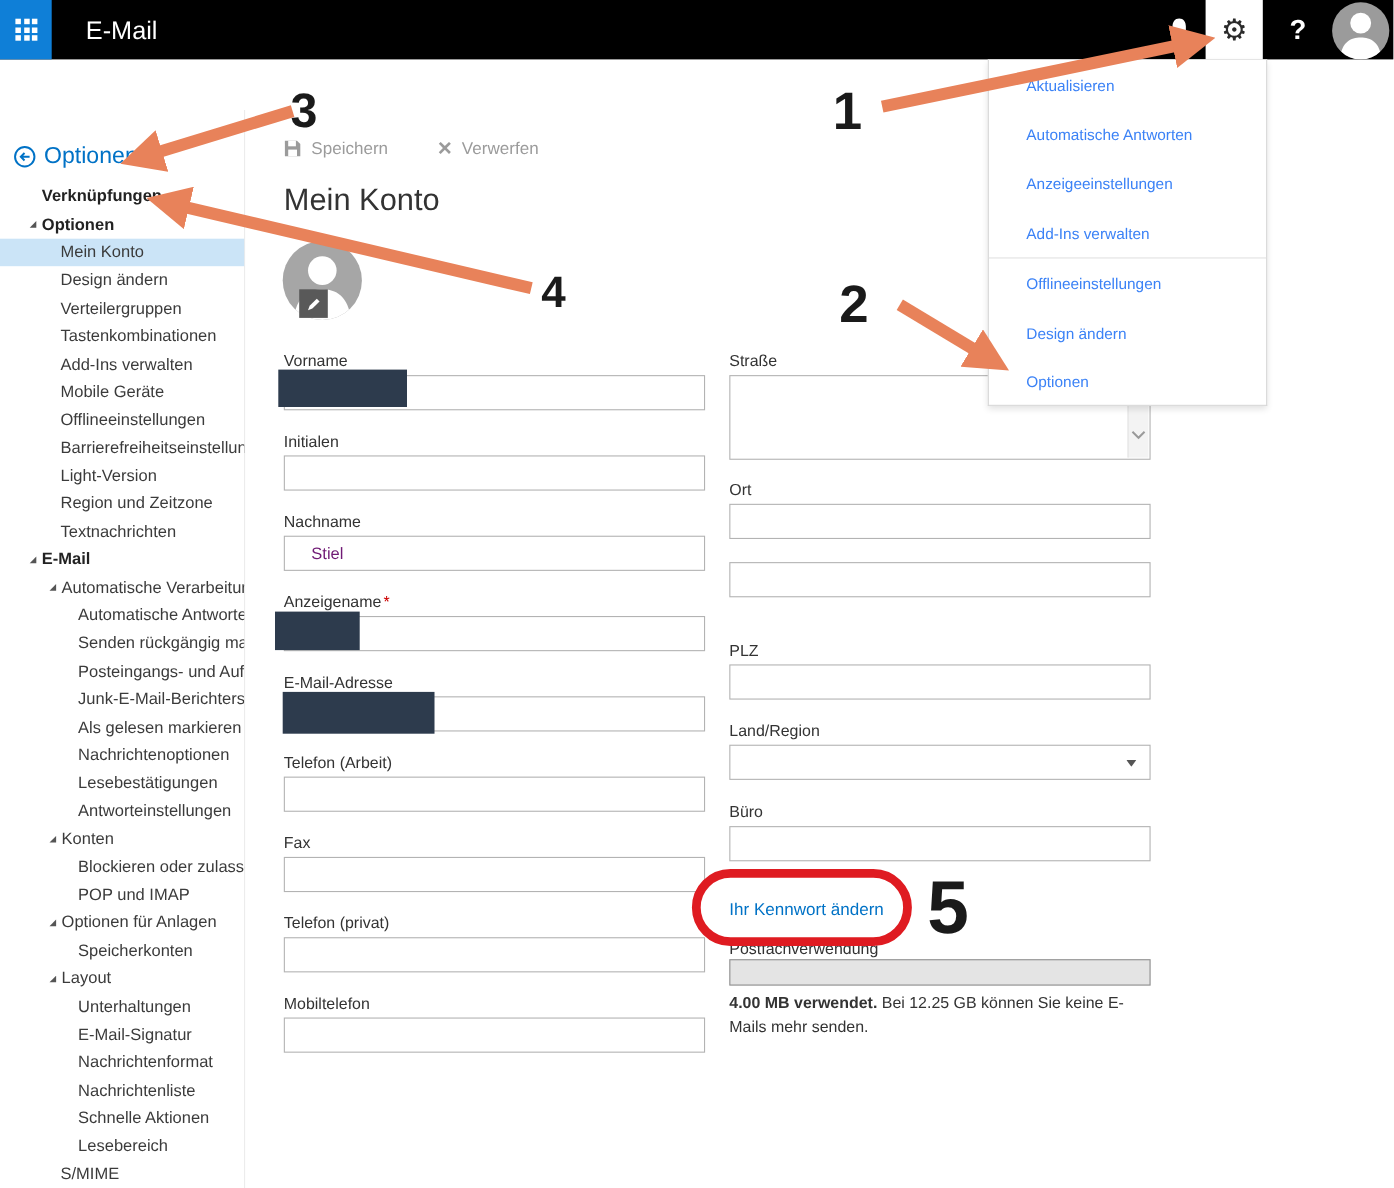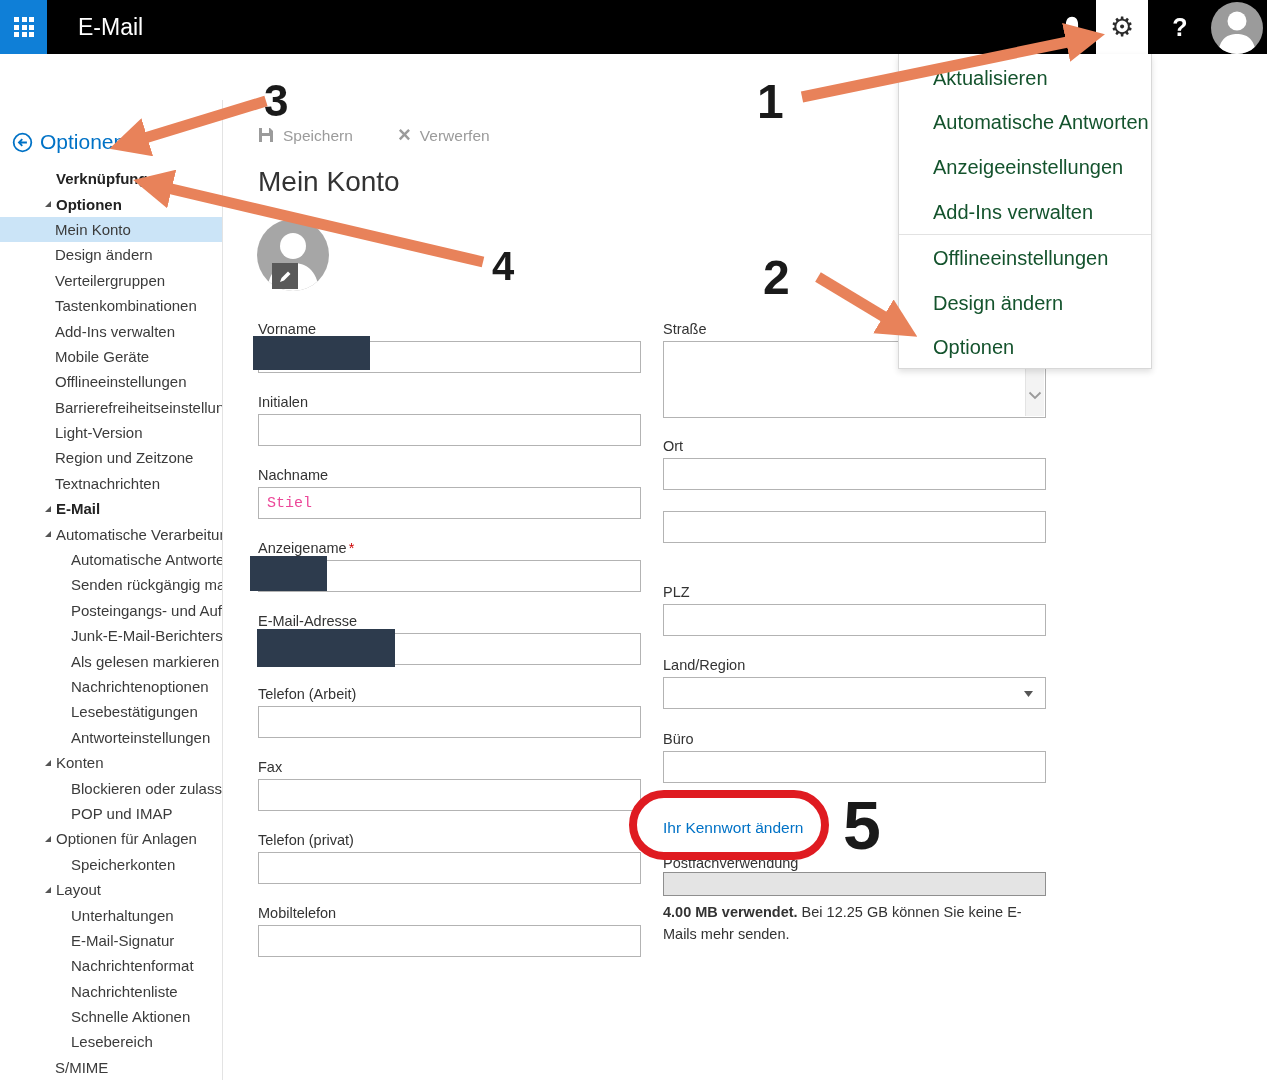--- a/index.html
+++ b/index.html
@@ -15,52 +15,52 @@
   .tb-ic{position:absolute;top:0;height:54px;display:flex;align-items:center;justify-content:center;cursor:pointer;}
   .bell{left:1052px;width:40px;}
   .gearbtn{left:1096px;width:52px;background:#fff;}
   .gearbtn span{font-size:27px;color:#2b2b2b;line-height:54px;}
   .help{left:1160px;width:40px;color:#fff;font-size:25px;font-weight:700;}
   .tb-avatar{position:absolute;left:1211px;top:2px;width:52px;height:52px;border-radius:50%;
              background:#9b9b9b;overflow:hidden;cursor:pointer;}
   
   .menu{position:absolute;left:898px;top:54px;width:252px;height:314px;background:#fff;
         border:1px solid #d8d8d8;border-top:none;box-shadow:0 3px 6px rgba(0,0,0,.12);z-index:30;}
-  .mi{position:absolute;left:34px;font-size:20px;color:#14532d;line-height:24px;cursor:pointer;white-space:nowrap;}
+  .mi{position:absolute;left:34px;font-size:14px;color:#3b82f6;line-height:24px;cursor:pointer;white-space:nowrap;}
   .mdiv{position:absolute;left:0;right:0;top:180px;border-top:1px solid #e2e2e2;}
   
   .sidebar{position:absolute;left:0;top:54px;width:222px;bottom:0;background:#fff;z-index:2;}
   .side-divider{position:absolute;left:222px;top:100px;bottom:0;width:1px;background:#e3e3e3;}
   .opt-head{position:absolute;left:12px;top:76px;display:flex;align-items:center;gap:7px;cursor:pointer;}
   .opt-head .txt{color:#0072c6;font-size:21px;}
   .nav{position:absolute;left:0;top:112px;width:222px;}
   .nrow{height:25.4px;display:flex;align-items:center;white-space:nowrap;overflow:hidden;
         font-size:15px;color:#3b3b3b;cursor:pointer;}
   .nrow .slot{width:16px;display:flex;align-items:center;justify-content:center;flex:none;}
   .b{font-weight:700;color:#222;}
-  .lvl1{padding-left:40px;}
+  .lvl1{padding-left:22px;}
   .lvl2{padding-left:55px;}
   .lvl2e{padding-left:40px;}
   .lvl3{padding-left:71px;}
   .sel{background:#cbe4f7;}
   
   .main{position:absolute;left:223px;top:54px;right:0;bottom:0;background:#fff;z-index:1;}
   .tbtn{position:absolute;top:73px;display:flex;gap:9px;color:#9b9b9b;
         font-size:15.5px;cursor:pointer;}
   .xglyph{font-size:22px;font-weight:700;line-height:16px;color:#9b9b9b;}
   .page-title{position:absolute;left:35px;top:112px;font-size:28px;font-weight:400;color:#333;}
   .pavatar{position:absolute;left:34px;top:165px;width:72px;height:72px;border-radius:50%;
            background:#a6a6a6;overflow:hidden;cursor:pointer;}
   .pedit{position:absolute;left:49px;top:209px;width:26px;height:26px;background:#595959;
          display:flex;align-items:center;justify-content:center;cursor:pointer;}
   .fld{position:absolute;width:383px;}
   .flabel{font-size:14.5px;color:#333;margin-bottom:4px;}
   .req{color:#c00;margin-left:2px;}
   .tinput{width:100%;height:32px;border:1px solid #b3b3b3;background:#fff;box-sizing:border-box;
-          font-family:Liberation Mono, monospace;font-size:15px;color:#ec4899;padding:0 8px;outline:none;}
+          font-family:Liberation Sans, sans-serif;font-size:15px;color:#701a75;padding:0 24px;outline:none;}
   .tarea{position:relative;width:100%;height:77px;border:1px solid #b3b3b3;background:#fff;box-sizing:border-box;}
   .track{position:absolute;top:1px;bottom:1px;right:1px;width:18px;background:#f3f3f3;border-left:1px solid #e3e3e3;}
   .track svg{position:absolute;left:2px;bottom:16px;}
   .selbox{position:relative;width:100%;height:32px;border:1px solid #b3b3b3;background:#fff;
           box-sizing:border-box;cursor:pointer;}
   .selbox svg{position:absolute;right:12px;top:13px;}
   .pwlink{position:absolute;left:440px;top:765px;font-size:15.5px;color:#0072c6;text-decoration:none;cursor:pointer;z-index:2;}
   .mbx-label{position:absolute;left:440px;top:801px;font-size:14.5px;color:#333;}
   .mbx-bar{position:absolute;left:440px;top:818px;width:381px;height:22px;background:#e4e4e4;border:1px solid #8f8f8f;}
   .mbx-text{position:absolute;left:440px;top:847px;width:368px;font-size:14.5px;line-height:22px;color:#333;}

